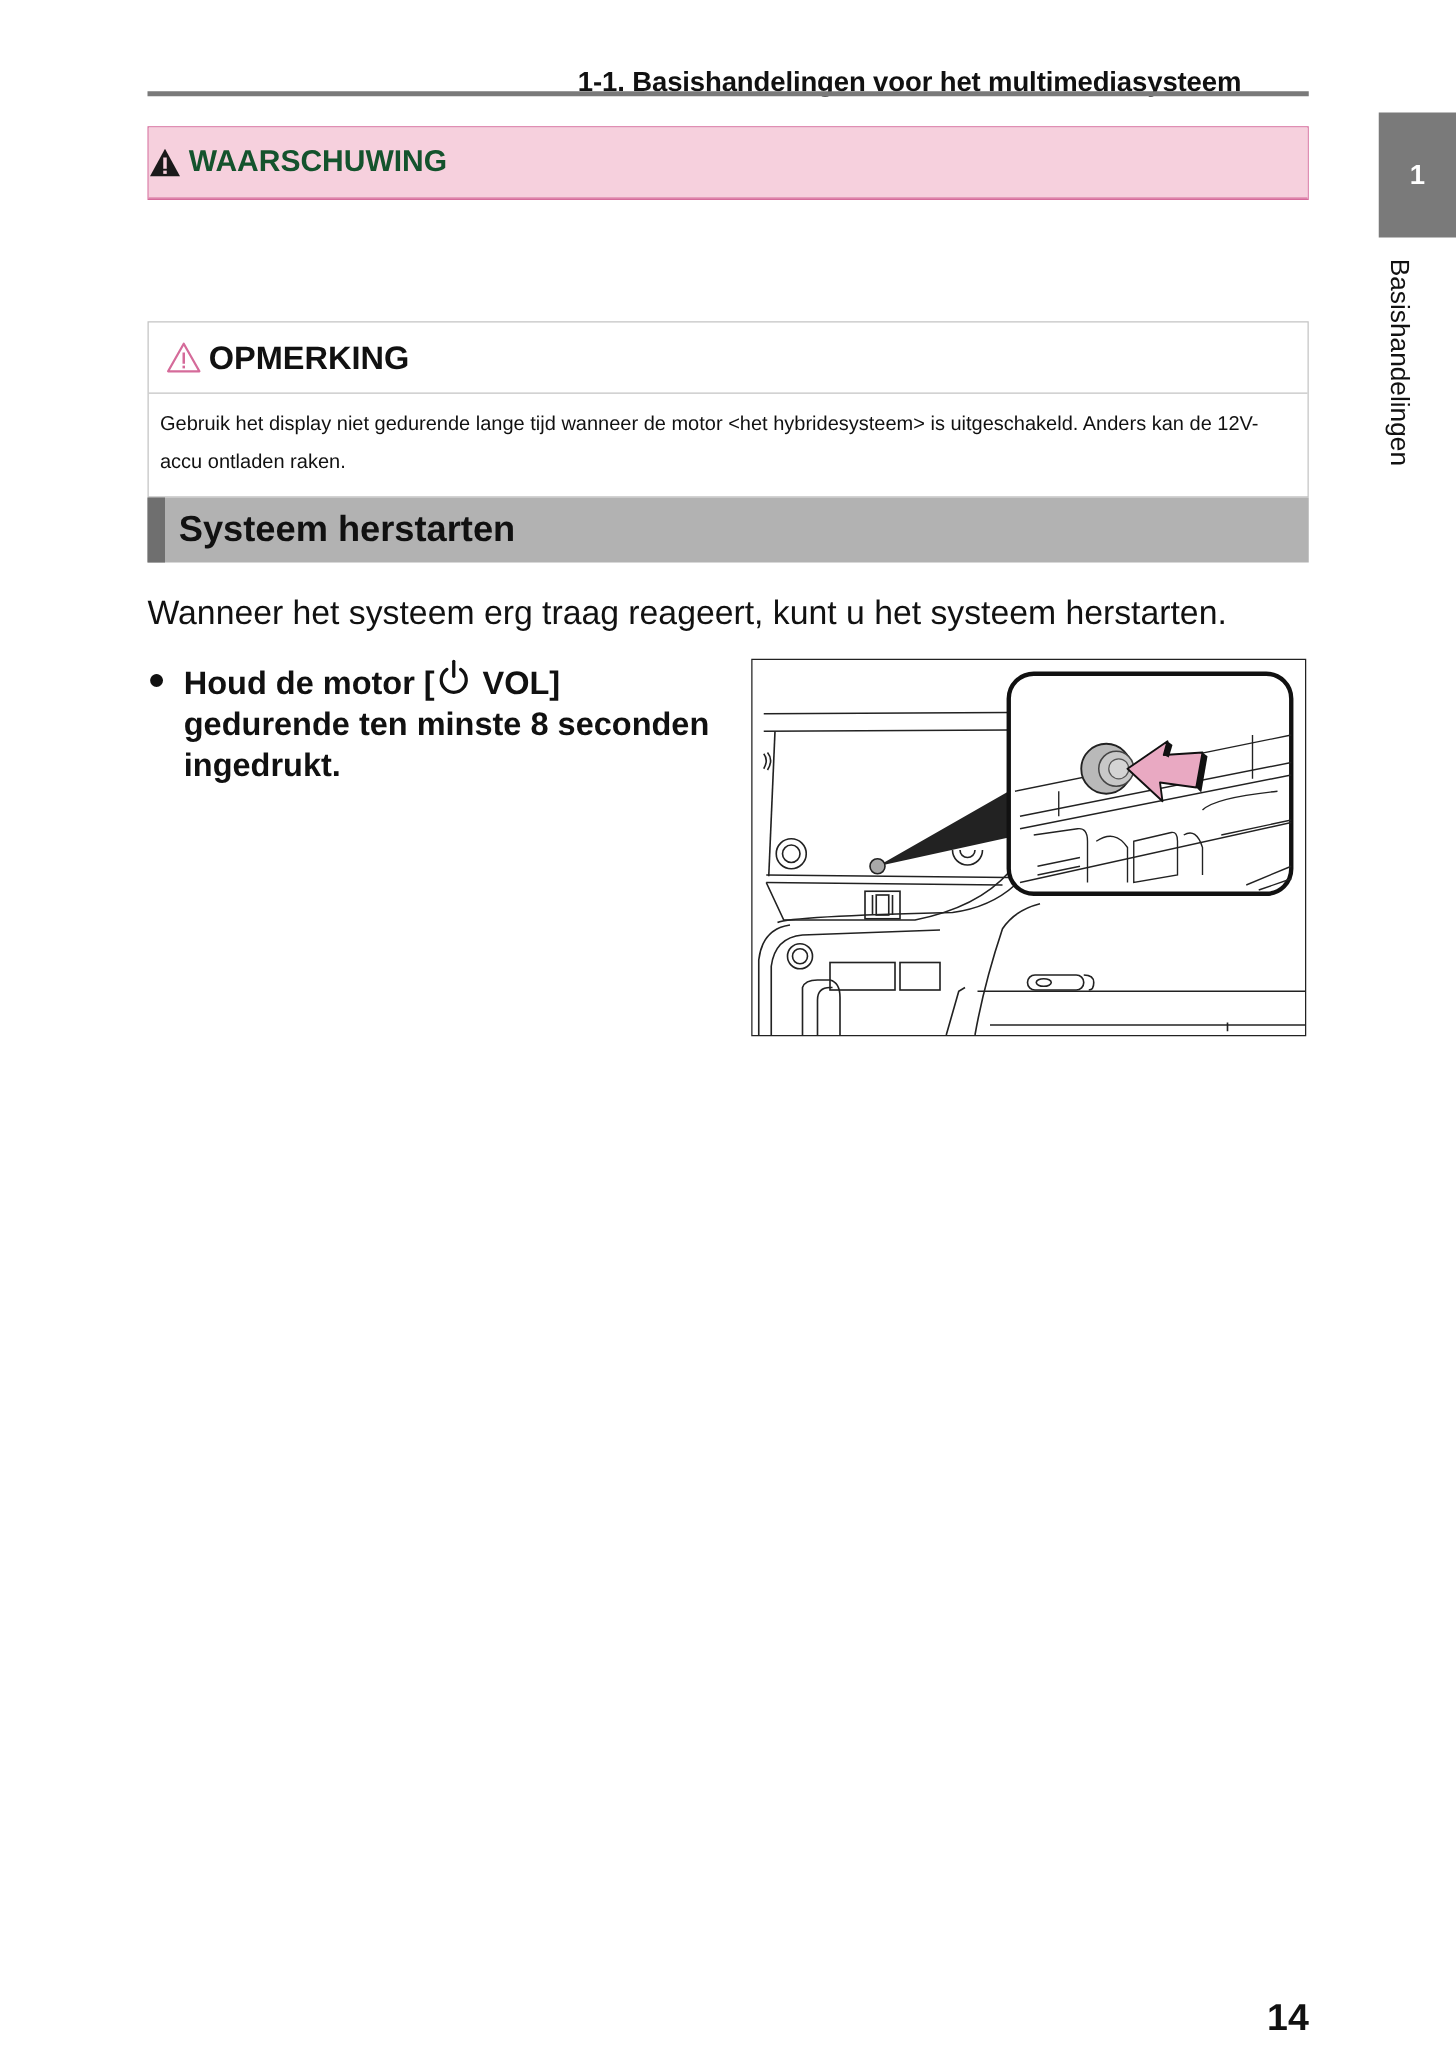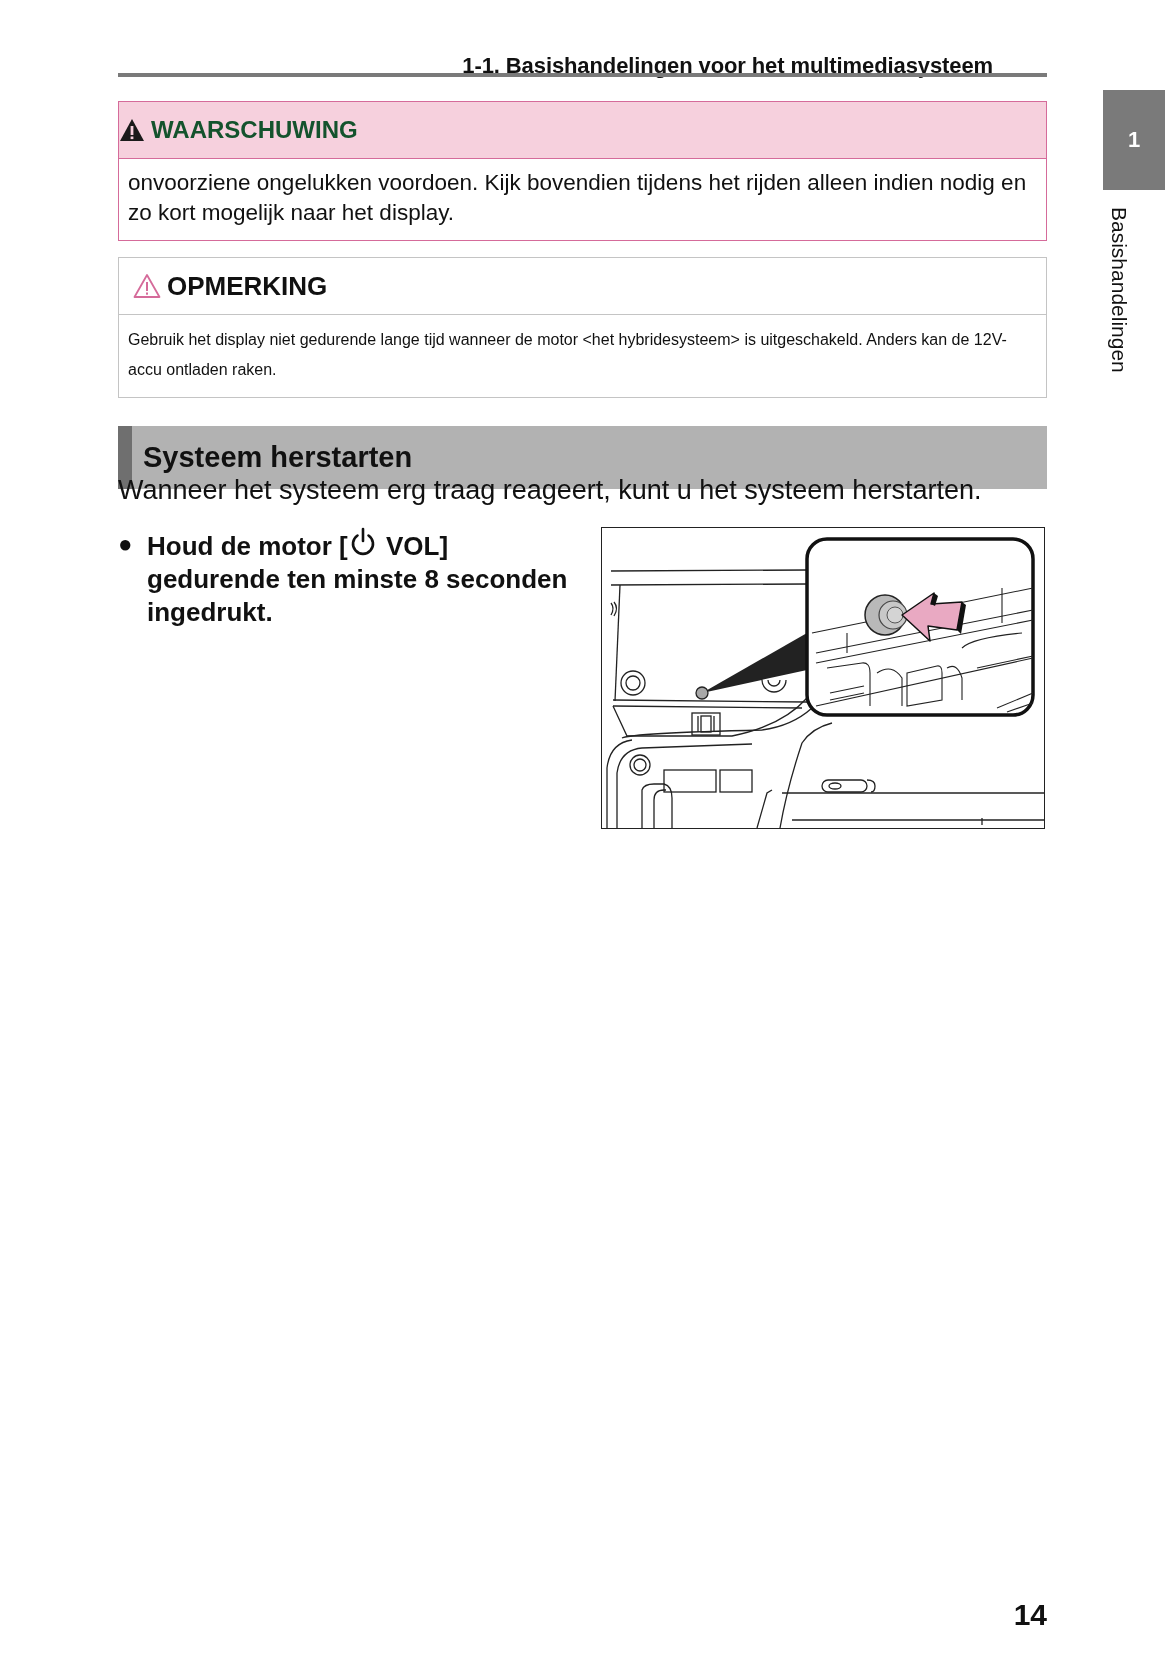--- a/index.html
+++ b/index.html
@@ -106,23 +106,23 @@
     .note-body {
       padding: 10px 10px 12px 9px;
       font-size: 16px;
       line-height: 30px;
     }
 
     
     .section-head {
       position: absolute;
       left: 118px;
-      top: 426px;
+      top: 398px;
       width: 929px;
-      height: 63px;
+      height: 52px;
       background: #b2b2b2;
       display: flex;
       align-items: center;
     }
     .section-head .stripe {
       width: 14px;
       height: 100%;
       background: #6f6f6f;
     }
     .section-head .title {
@@ -193,21 +193,20 @@
 
 <div class="warn-box">
   <div class="warn-head">
     <svg width="26" height="24" viewBox="0 0 26 24">
       <polygon points="13,1 25,23 1,23" fill="#1a1a1a"></polygon>
       <rect x="11.6" y="8" width="2.8" height="9" fill="#f6d0dd"></rect>
       <rect x="11.6" y="18.5" width="2.8" height="2.6" fill="#f6d0dd"></rect>
     </svg>
     <span>WAARSCHUWING</span>
   </div>
-  <div class="warn-body">onvoorziene ongelukken voordoen. Kijk bovendien tijdens het rijden alleen indien nodig en zo kort mogelijk naar het display.</div>
 </div>
 
 <div class="note-box">
   <div class="note-head">
     <svg width="28" height="26" viewBox="0 0 28 26">
       <polygon points="14,2 26.5,24 1.5,24" fill="none" stroke="#d56b9a" stroke-width="1.8" stroke-linejoin="round"></polygon>
       <rect x="13" y="9" width="2" height="9" fill="#d56b9a"></rect>
       <rect x="13" y="19.5" width="2" height="2.2" fill="#d56b9a"></rect>
     </svg>
     <span>OPMERKING</span>

